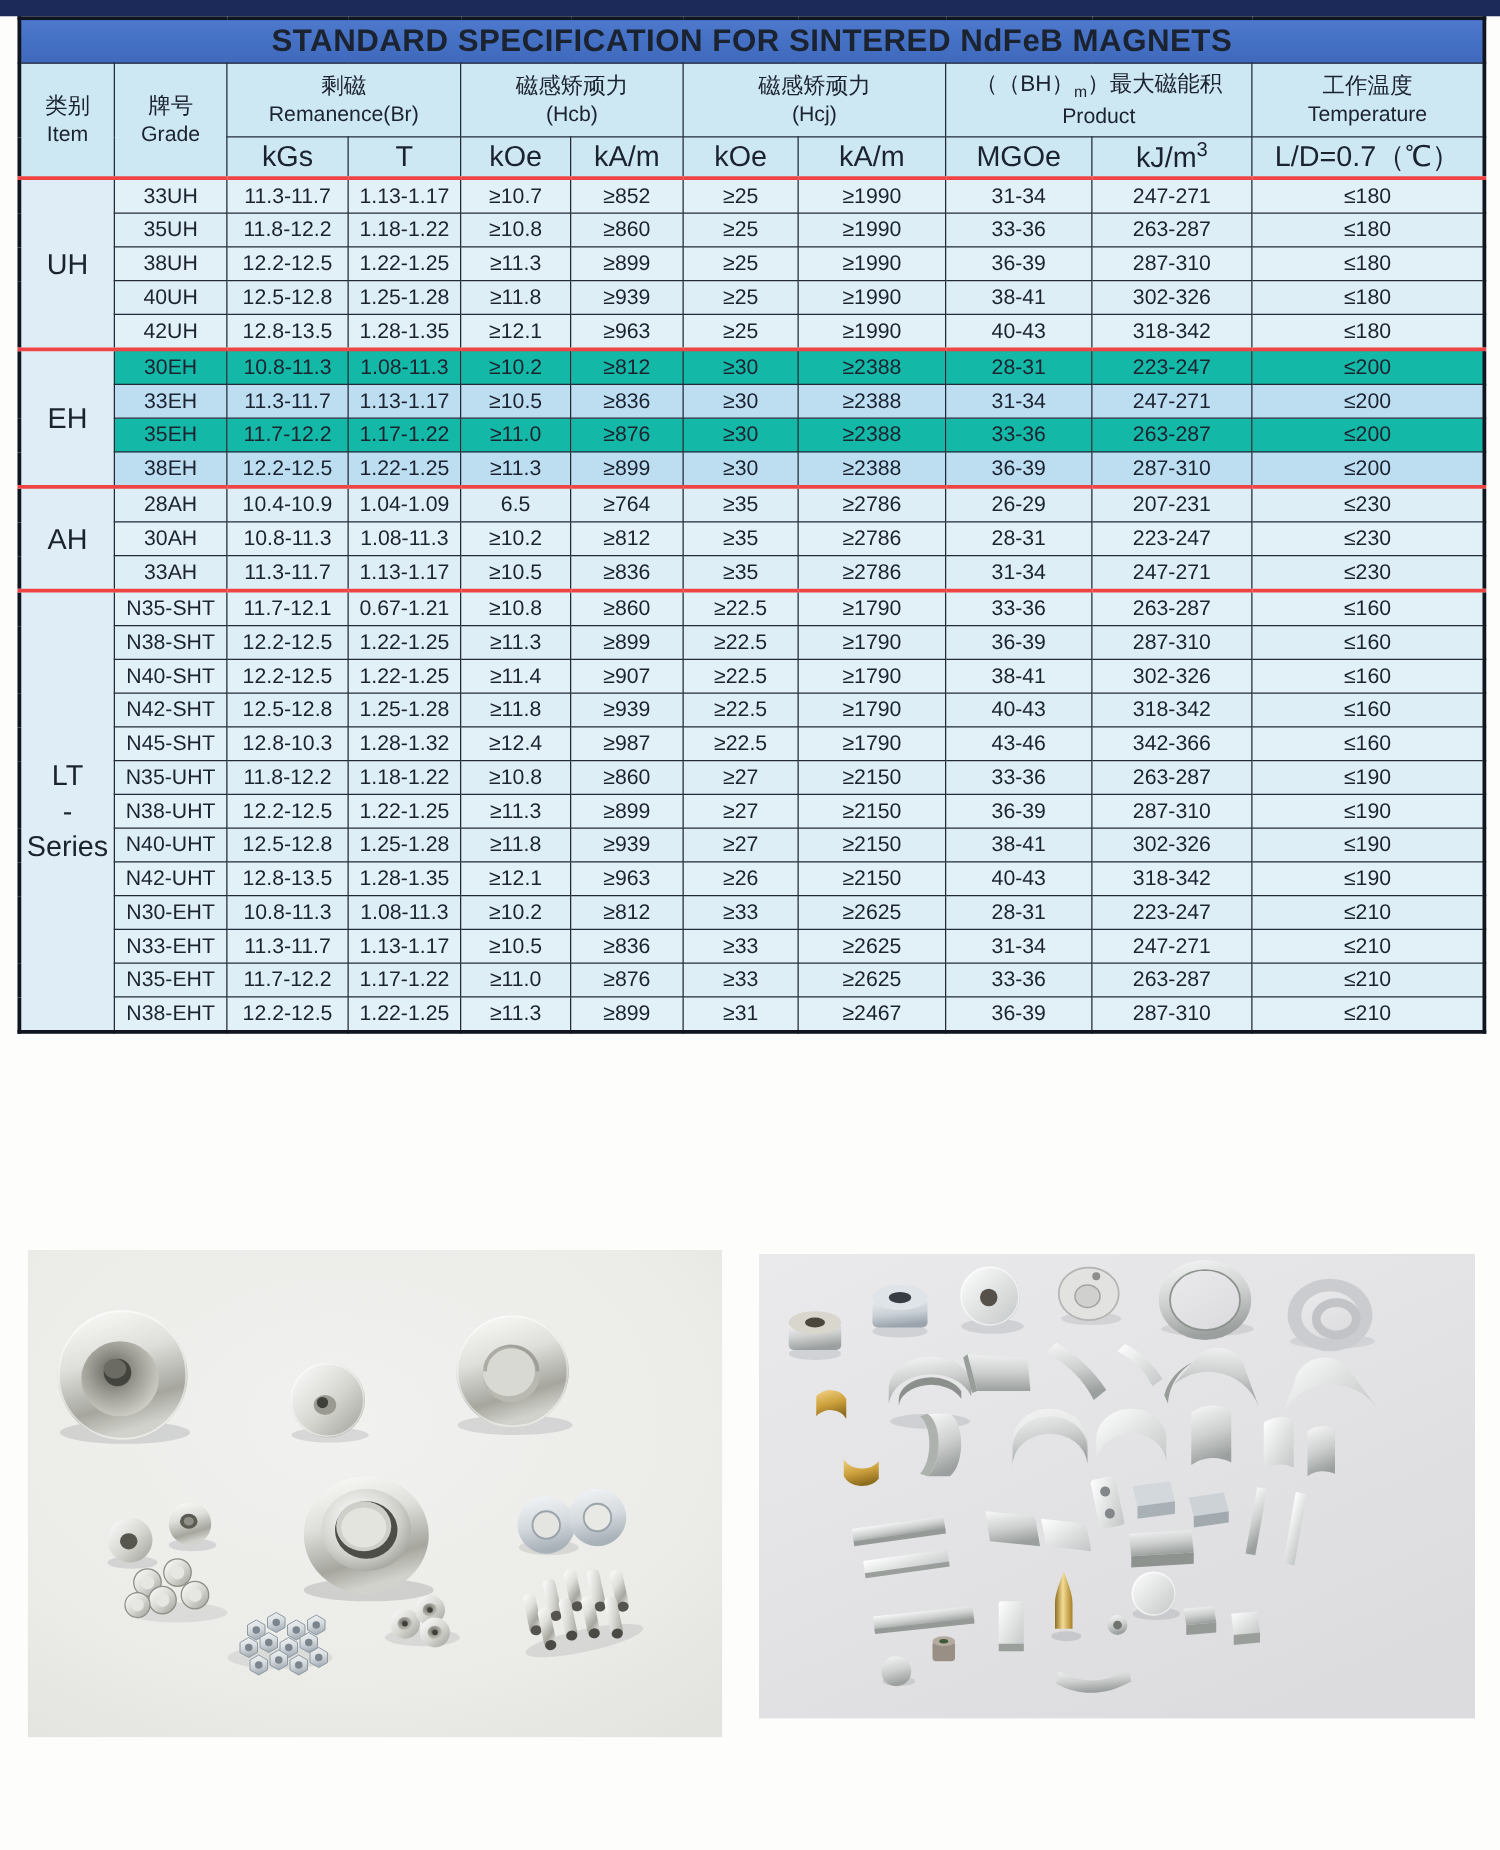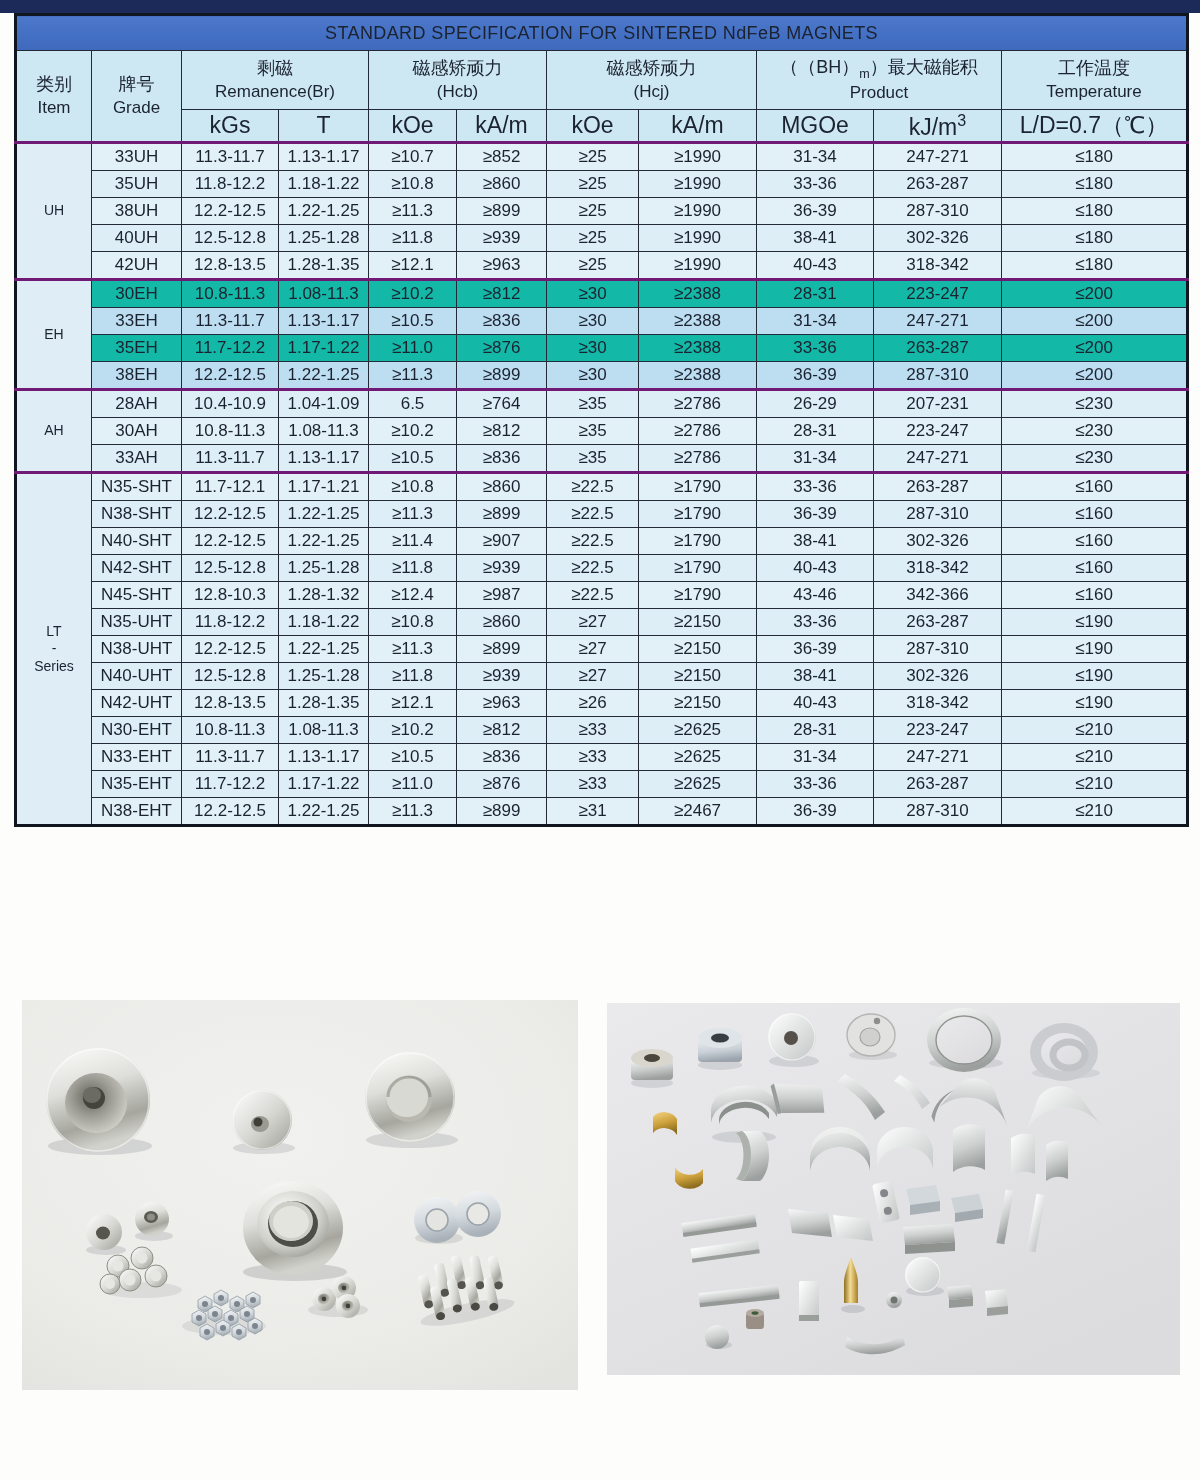--- a/index.html
+++ b/index.html
@@ -17,30 +17,30 @@
     background:#ddeef6;border:3px solid #101520;
   }
   table.spec th, table.spec td{
     border:1.5px solid #222a38;
     text-align:center;vertical-align:middle;
     color:#1b2230;padding:0 2px;
     font-family:"Liberation Sans", sans-serif;
   }
   th.title-cell{
     background:linear-gradient(180deg,#4d78cc 0%,#4470c4 55%,#3f69bb 100%);
-    color:#0c142e;font-weight:normal;font-size:18px;letter-spacing:.4px;
+    color:#0c142e;font-weight:bold;font-size:25px;letter-spacing:.4px;
     height:34px;border-bottom:3px solid #101520;
   }
   tr.h1 th{background:#cde8f2;font-weight:normal;font-size:18px;height:58px;line-height:1.35;}
   tr.h2 th{background:#cde8f2;font-weight:normal;font-size:23px;height:30px;}
   tr.h1 th .en{font-size:17px;}
   td{font-size:17px;height:26px;background:#ddeef6;}
   tr.tint-blue td{background:#14b8a6;}
-  tr.group-start td{border-top:3px solid #701a75;}
-  td.item-cell{font-size:14px;background:#ddeef6;line-height:1.25;}
+  tr.group-start td{border-top:3px solid #ef4444;}
+  td.item-cell{font-size:23px;background:#ddeef6;line-height:1.25;}
   tbody tr:nth-child(odd) td{background-color:#e2f1f7;}
   tbody tr:nth-child(odd).tint-blue td{background-color:#bdddf1;}
   td.item-cell{background:#dfeef6 !important;}
   sub{font-size:70%;}
   sup{font-size:70%;}
 
   .photo{position:absolute;overflow:hidden;}
   .photo-left{left:22px;top:1000px;width:556px;height:390px;}
   .photo-right{left:607px;top:1003px;width:573px;height:372px;}
   figure{margin:0;}
@@ -266,21 +266,21 @@
           <td>≤230</td>
         </tr>
         <tr class="group-start">
           <td rowspan="13" class="item-cell">
             <div>LT</div>
             <div>-</div>
             <div>Series</div>
           </td>
           <td>N35-SHT</td>
           <td>11.7-12.1</td>
-          <td>1.17-1.21</td>
+          <td>0.67-1.21</td>
           <td>≥10.8</td>
           <td>≥860</td>
           <td>≥22.5</td>
           <td>≥1790</td>
           <td>33-36</td>
           <td>263-287</td>
           <td>≤160</td>
         </tr>
         <tr>
           <td>N38-SHT</td>

